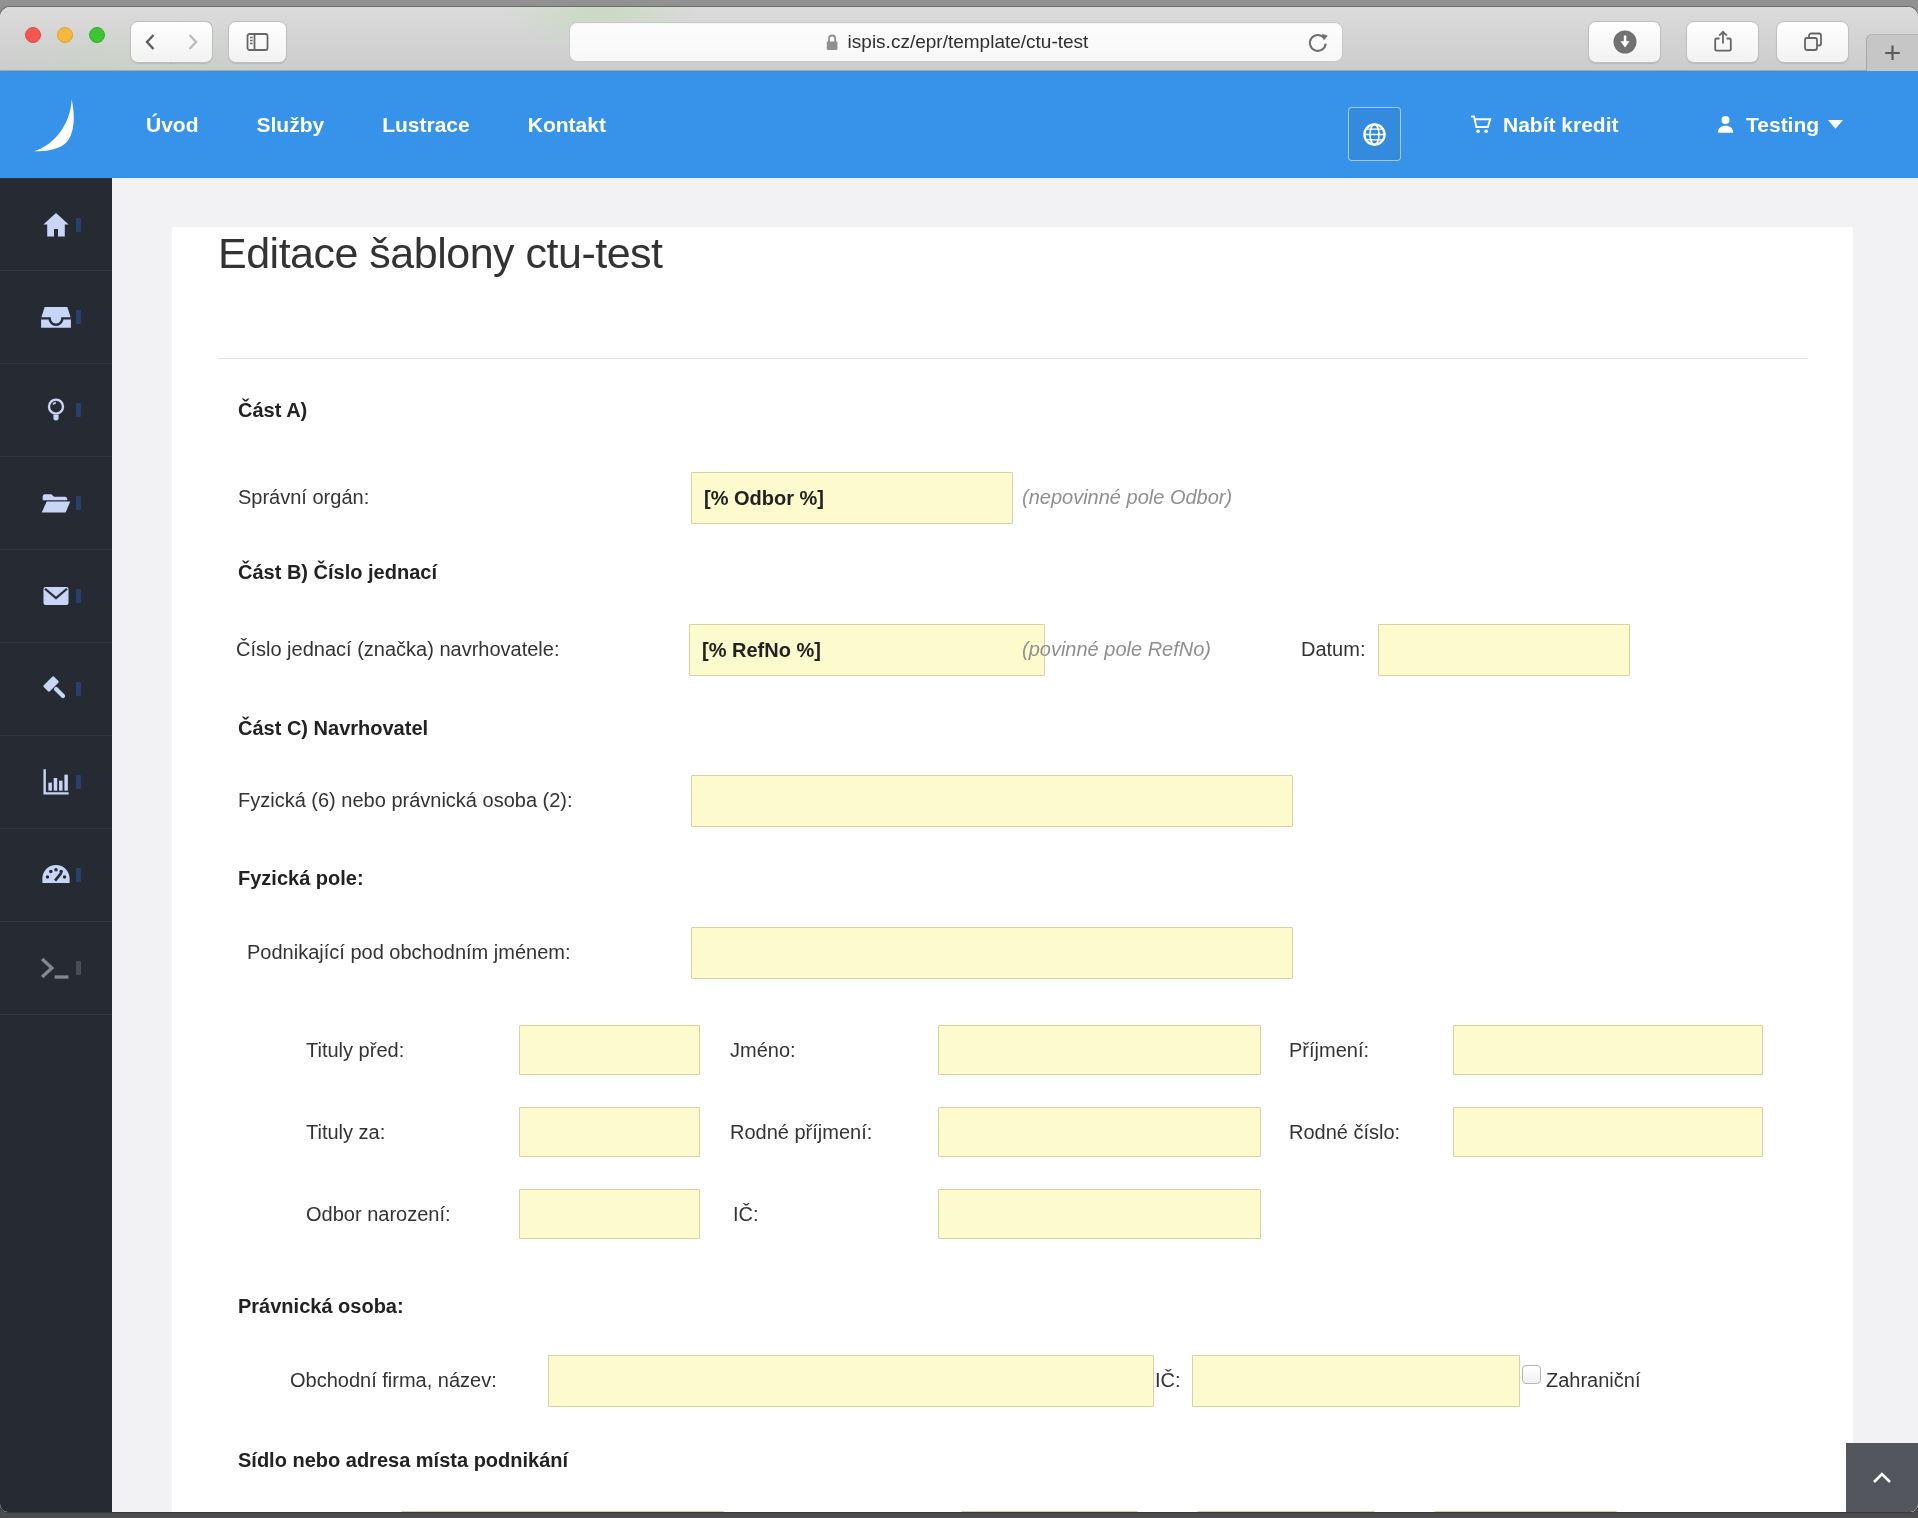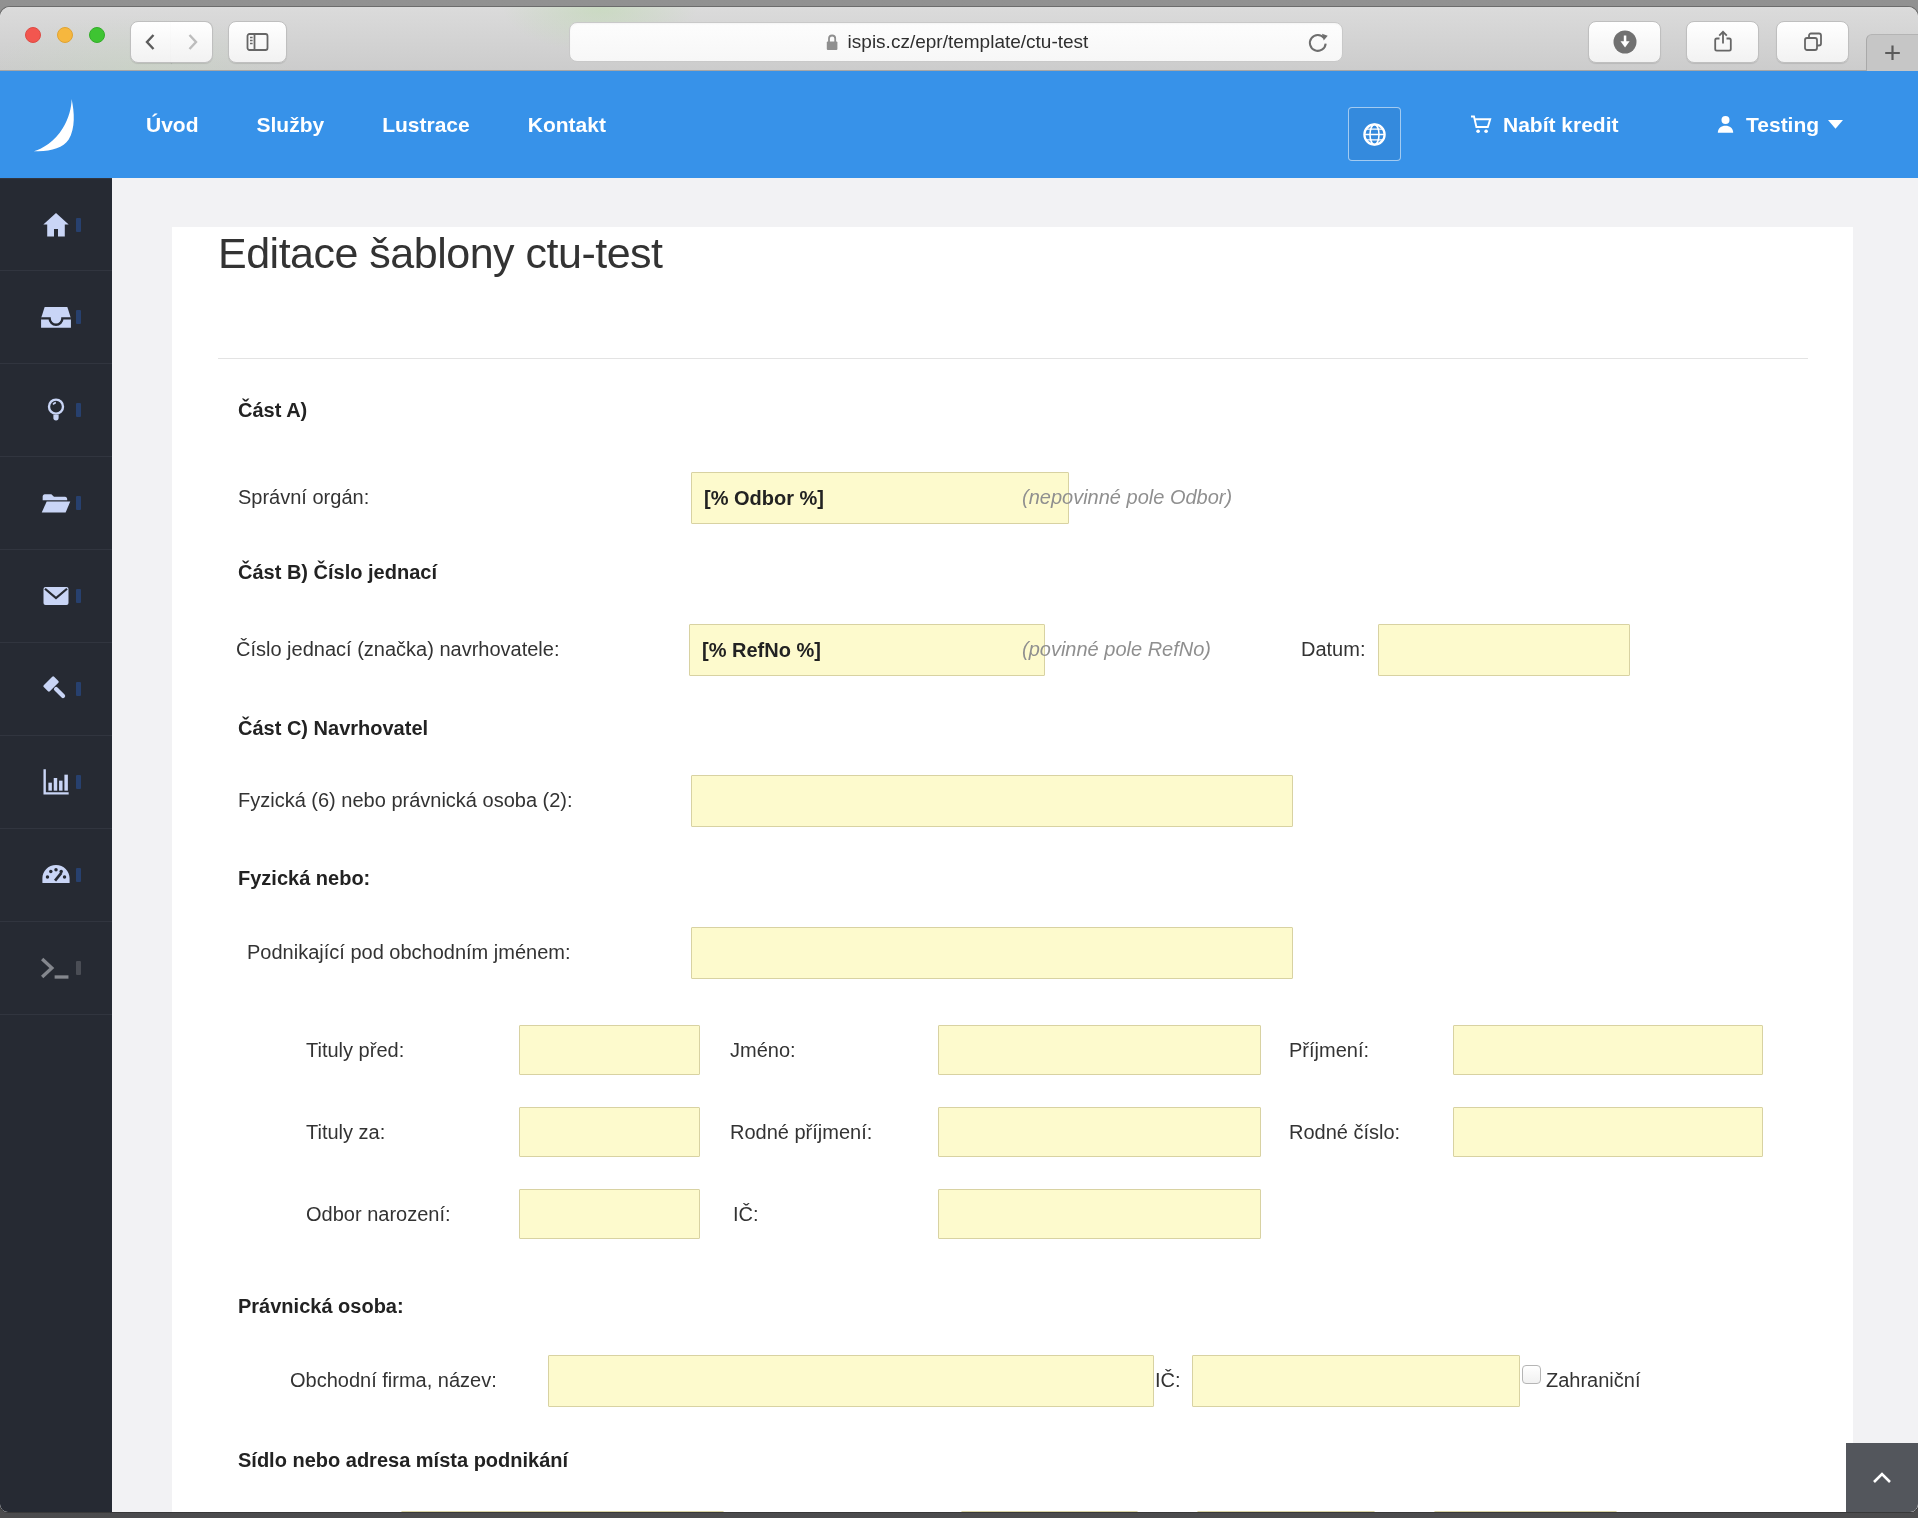--- a/index.html
+++ b/index.html
@@ -322,35 +322,35 @@
     </div>
 
     <div class="page">
       <div class="card">
 
         <div class="h1">Editace šablony ctu-test</div>
         <div class="rule"></div>
 
         <div class="sec" style="left:66px; top:172px;">Část A)</div>
         <div class="lbl" style="left:66px; top:259px;">Správní orgán:</div>
-        <input class="yinput" style="left: 519px; top: 245px; width: 378px;" value="[% Odbor %]">
+        <input class="yinput" style="left: 519px; top: 245px; width: 322px;" value="[% Odbor %]">
         <div class="note" style="left:850px; top:259px;">(nepovinné pole Odbor)</div>
 
         <div class="sec" style="left:66px; top:334px;">Část B) Číslo jednací</div>
         <div class="lbl" style="left:64px; top:411px;">Číslo jednací (značka) navrhovatele:</div>
         <input class="yinput" style="left: 517px; top: 397px; width: 356px;" value="[% RefNo %]">
         <div class="note" style="left:850px; top:411px;">(povinné pole RefNo)</div>
         <div class="lbl" style="left:1129px; top:411px;">Datum:</div>
         <input class="yinput" style="left: 1206px; top: 397px; width: 252px;" value="">
 
         <div class="sec" style="left:66px; top:490px;">Část C) Navrhovatel</div>
         <div class="lbl" style="left:66px; top:562px;">Fyzická (6) nebo právnická osoba (2):</div>
         <input class="yinput" style="left: 519px; top: 548px; width: 602px;" value="">
 
-        <div class="sec" style="left:66px; top:640px;">Fyzická nebo:</div>
+        <div class="sec" style="left:66px; top:640px;">Fyzická pole:</div>
         <div class="lbl" style="left:75px; top:714px;">Podnikající pod obchodním jménem:</div>
         <input class="yinput" style="left: 519px; top: 700px; width: 602px;" value="">
 
         <div class="lbl" style="left:134px; top:812px;">Tituly před:</div>
         <input class="yinput sm" style="left: 347px; top: 798px; width: 181px;" value="">
         <div class="lbl" style="left:558px; top:812px;">Jméno:</div>
         <input class="yinput sm" style="left: 766px; top: 798px; width: 323px;" value="">
         <div class="lbl" style="left:1117px; top:812px;">Příjmení:</div>
         <input class="yinput sm" style="left: 1281px; top: 798px; width: 310px;" value="">
 

